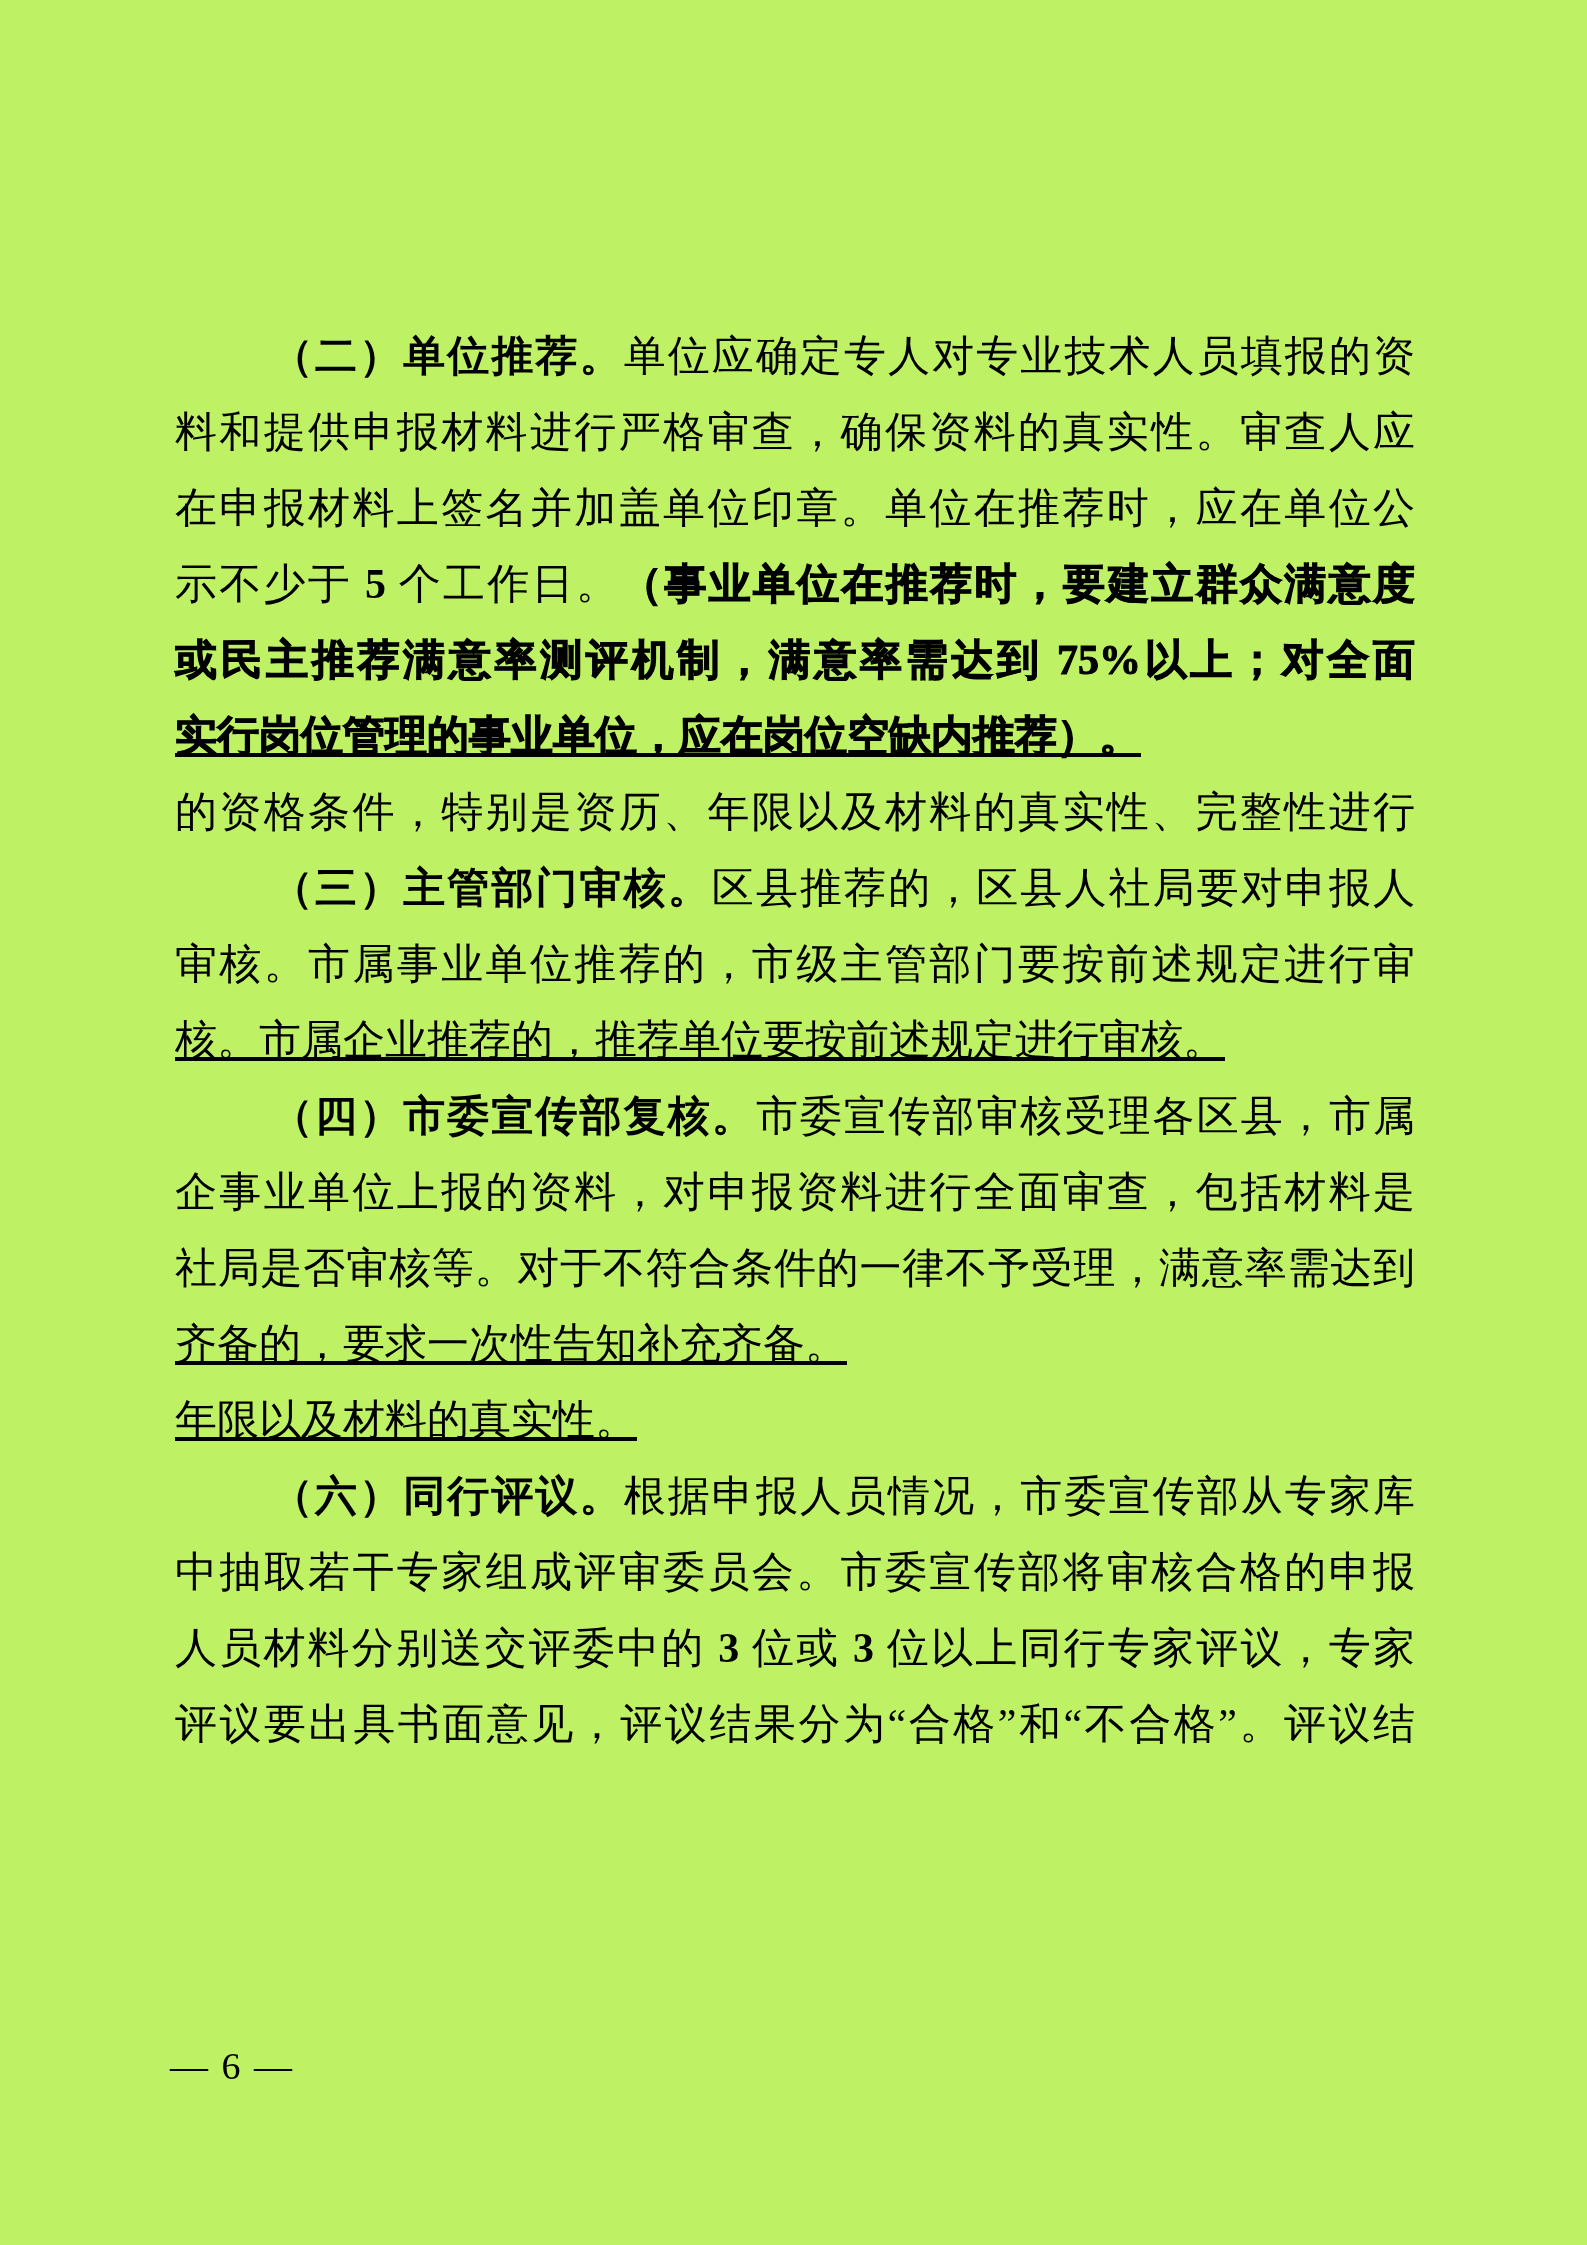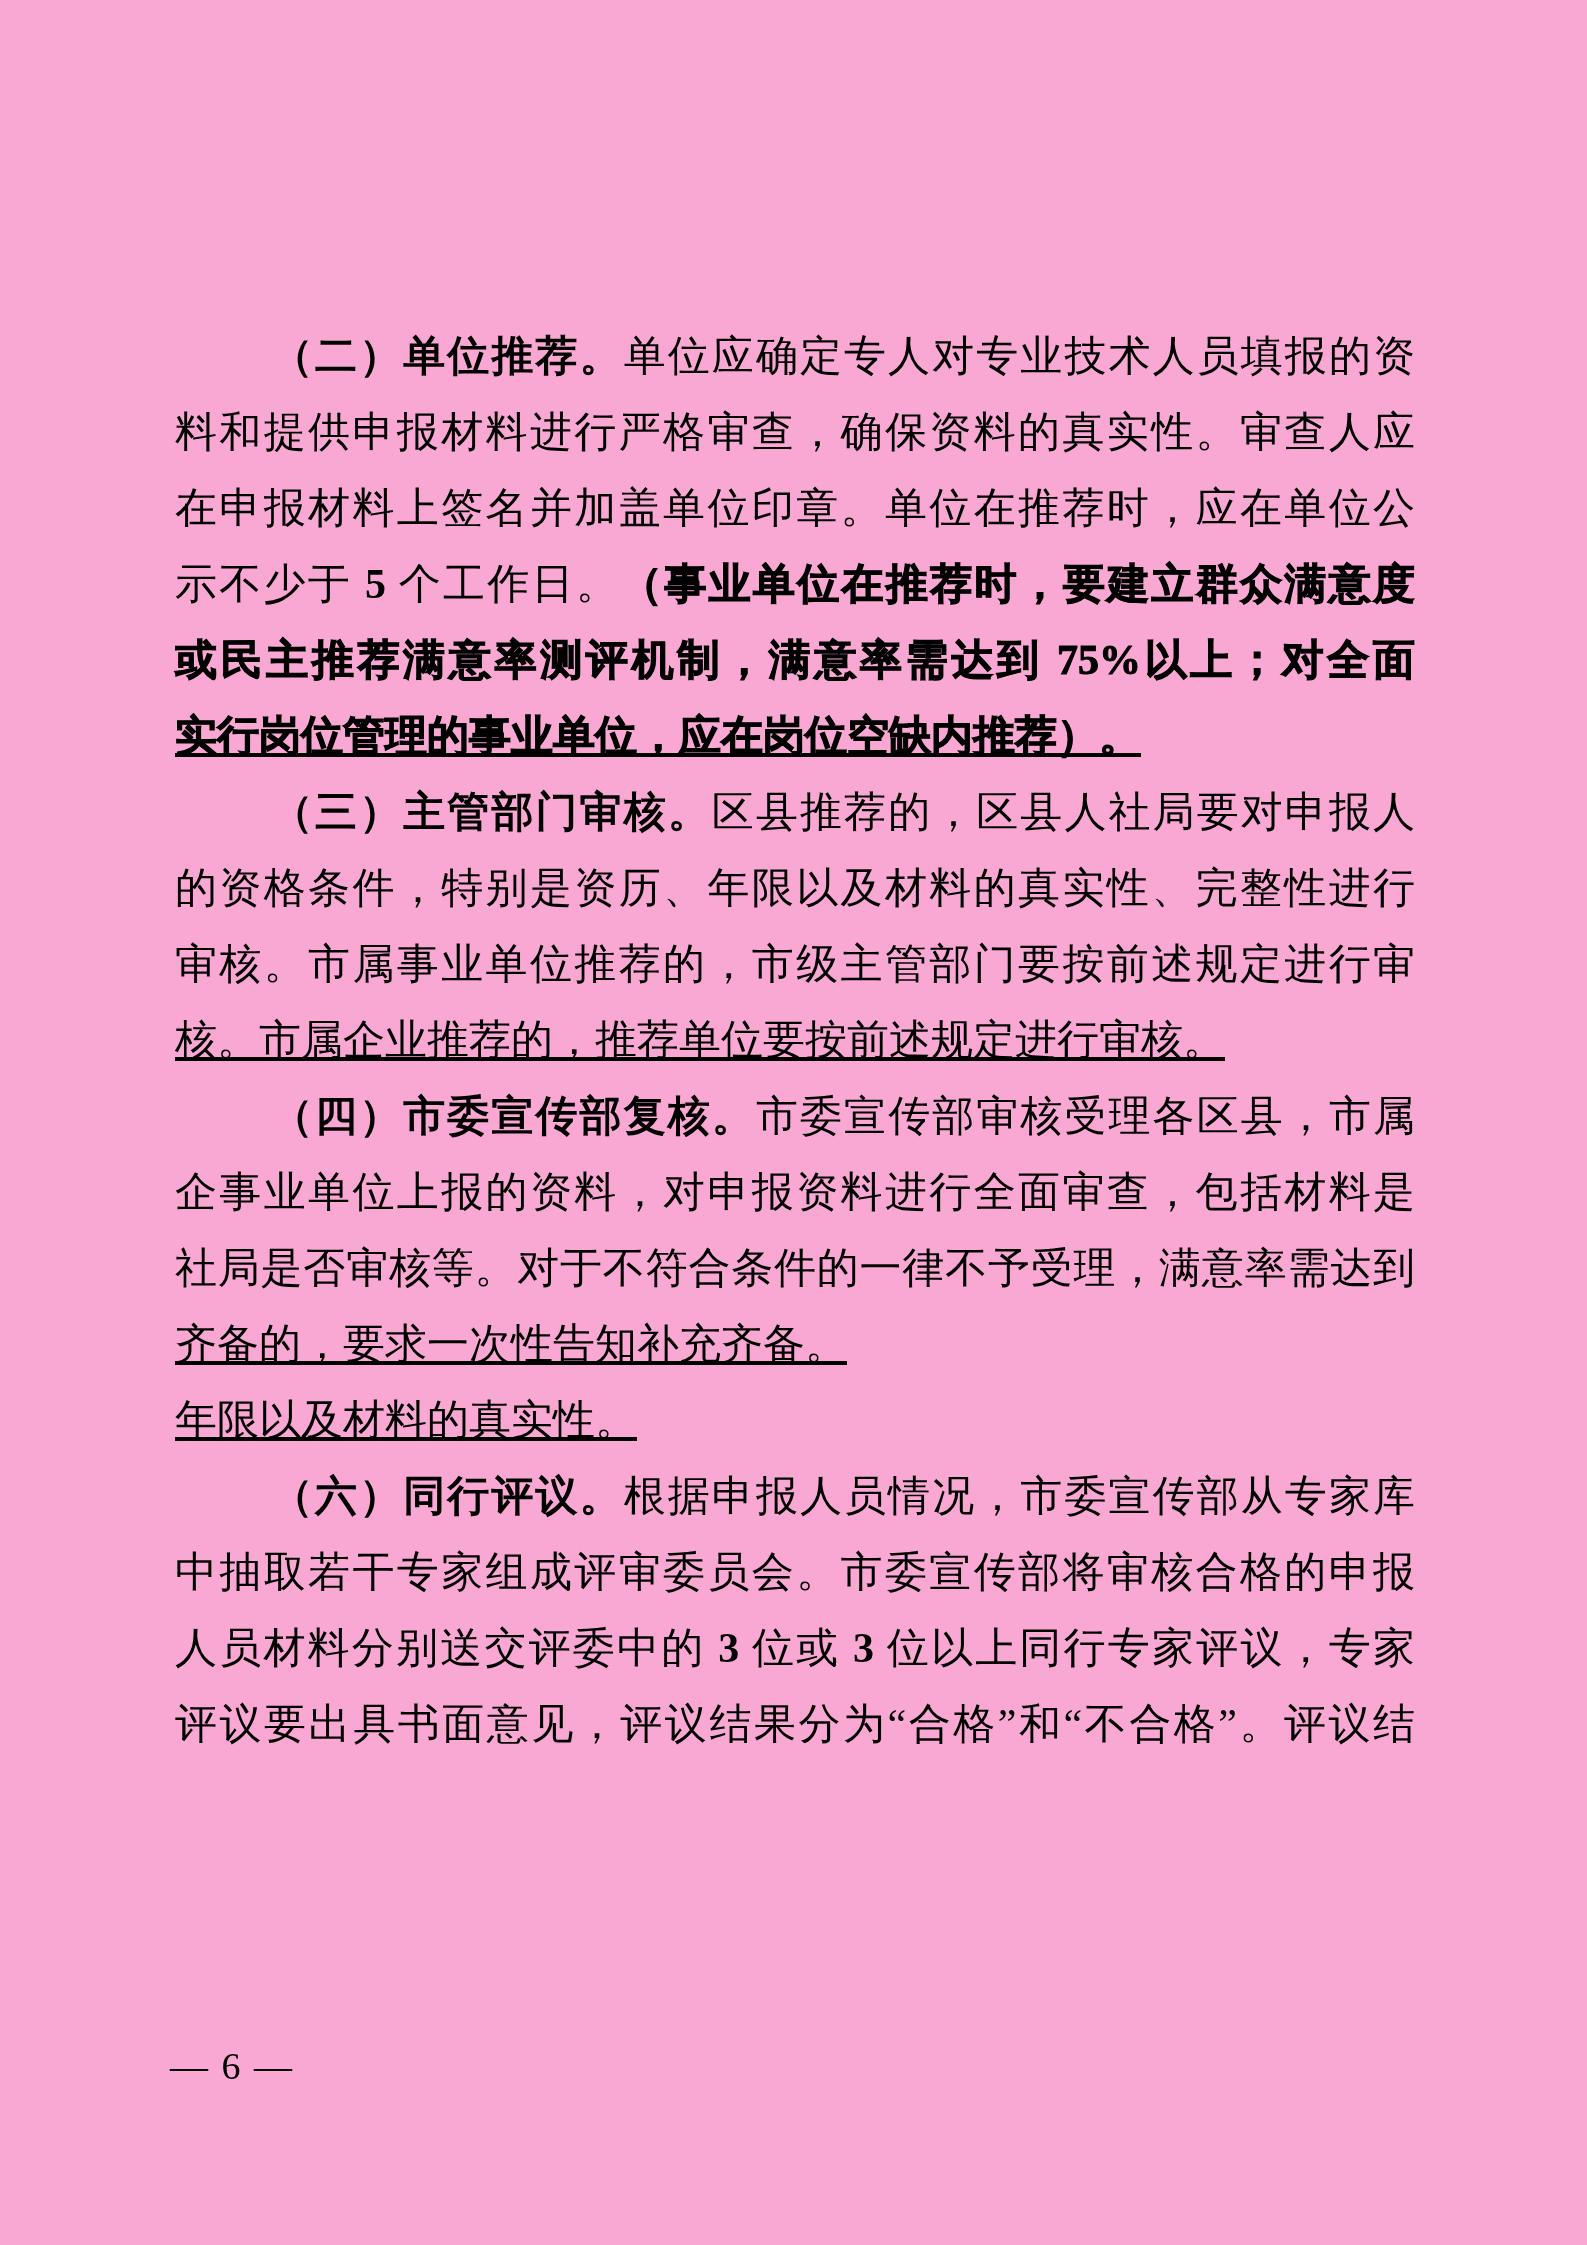--- a/index.html
+++ b/index.html
@@ -11,21 +11,21 @@
     width: 1587px;
     height: 2245px;
     position: relative;
     overflow: hidden;
     font-family: "Liberation Serif", serif;
     color: #000000;
   }
   .page {
     position: absolute;
     inset: 0;
-    background: #f9a8d4;
+    background: #bef264;
   }
   .content {
     position: absolute;
     left: 175px;
     top: 318px;
     width: 1240px;
   }
   .line {
     font-size: 42px;
     line-height: 76px;
@@ -68,22 +68,22 @@
 <body>
 
 <div class="page">
   <div class="content">
       <div class="line indent"><span class="seg-head">（二）单位推荐。</span><span class="seg-body">单位应确定专人对专业技术人员填报的资</span></div>
       <div class="line"><span class="seg-body">料和提供申报材料进行严格审查，确保资料的真实性。审查人应</span></div>
       <div class="line"><span class="seg-body">在申报材料上签名并加盖单位印章。单位在推荐时，应在单位公</span></div>
       <div class="line"><span class="seg-body">示不少于</span><span class="seg-num"> 5 </span><span class="seg-body">个工作日。</span><span class="seg-strong">（事业单位在推荐时，要建立群众满意度</span></div>
       <div class="line"><span class="seg-strong">或民主推荐满意率测评机制，满意率需达到 75%以上；对全面</span></div>
       <div class="line end"><span class="seg-strong">实行岗位管理的事业单位，应在岗位空缺内推荐）。</span></div>
+      <div class="line"><span class="seg-body">的资格条件，特别是资历、年限以及材料的真实性、完整性进行</span></div>
       <div class="line indent"><span class="seg-head">（三）主管部门审核。</span><span class="seg-body">区县推荐的，区县人社局要对申报人</span></div>
-      <div class="line"><span class="seg-body">的资格条件，特别是资历、年限以及材料的真实性、完整性进行</span></div>
       <div class="line"><span class="seg-body">审核。市属事业单位推荐的，市级主管部门要按前述规定进行审</span></div>
       <div class="line end"><span class="seg-body">核。市属企业推荐的，推荐单位要按前述规定进行审核。</span></div>
       <div class="line indent"><span class="seg-head">（四）市委宣传部复核。</span><span class="seg-body">市委宣传部审核受理各区县，市属</span></div>
       <div class="line"><span class="seg-body">企事业单位上报的资料，对申报资料进行全面审查，包括材料是</span></div>
       <div class="line"><span class="seg-body">社局是否审核等。对于不符合条件的一律不予受理，满意率需达到</span></div>
       <div class="line end"><span class="seg-body">齐备的，要求一次性告知补充齐备。</span></div>
       <div class="line end"><span class="seg-body">年限以及材料的真实性。</span></div>
       <div class="line indent"><span class="seg-head">（六）同行评议。</span><span class="seg-body">根据申报人员情况，市委宣传部从专家库</span></div>
       <div class="line"><span class="seg-body">中抽取若干专家组成评审委员会。市委宣传部将审核合格的申报</span></div>
       <div class="line"><span class="seg-body">人员材料分别送交评委中的</span><span class="seg-num"> 3 </span><span class="seg-body">位或</span><span class="seg-num"> 3 </span><span class="seg-body">位以上同行专家评议，专家</span></div>

